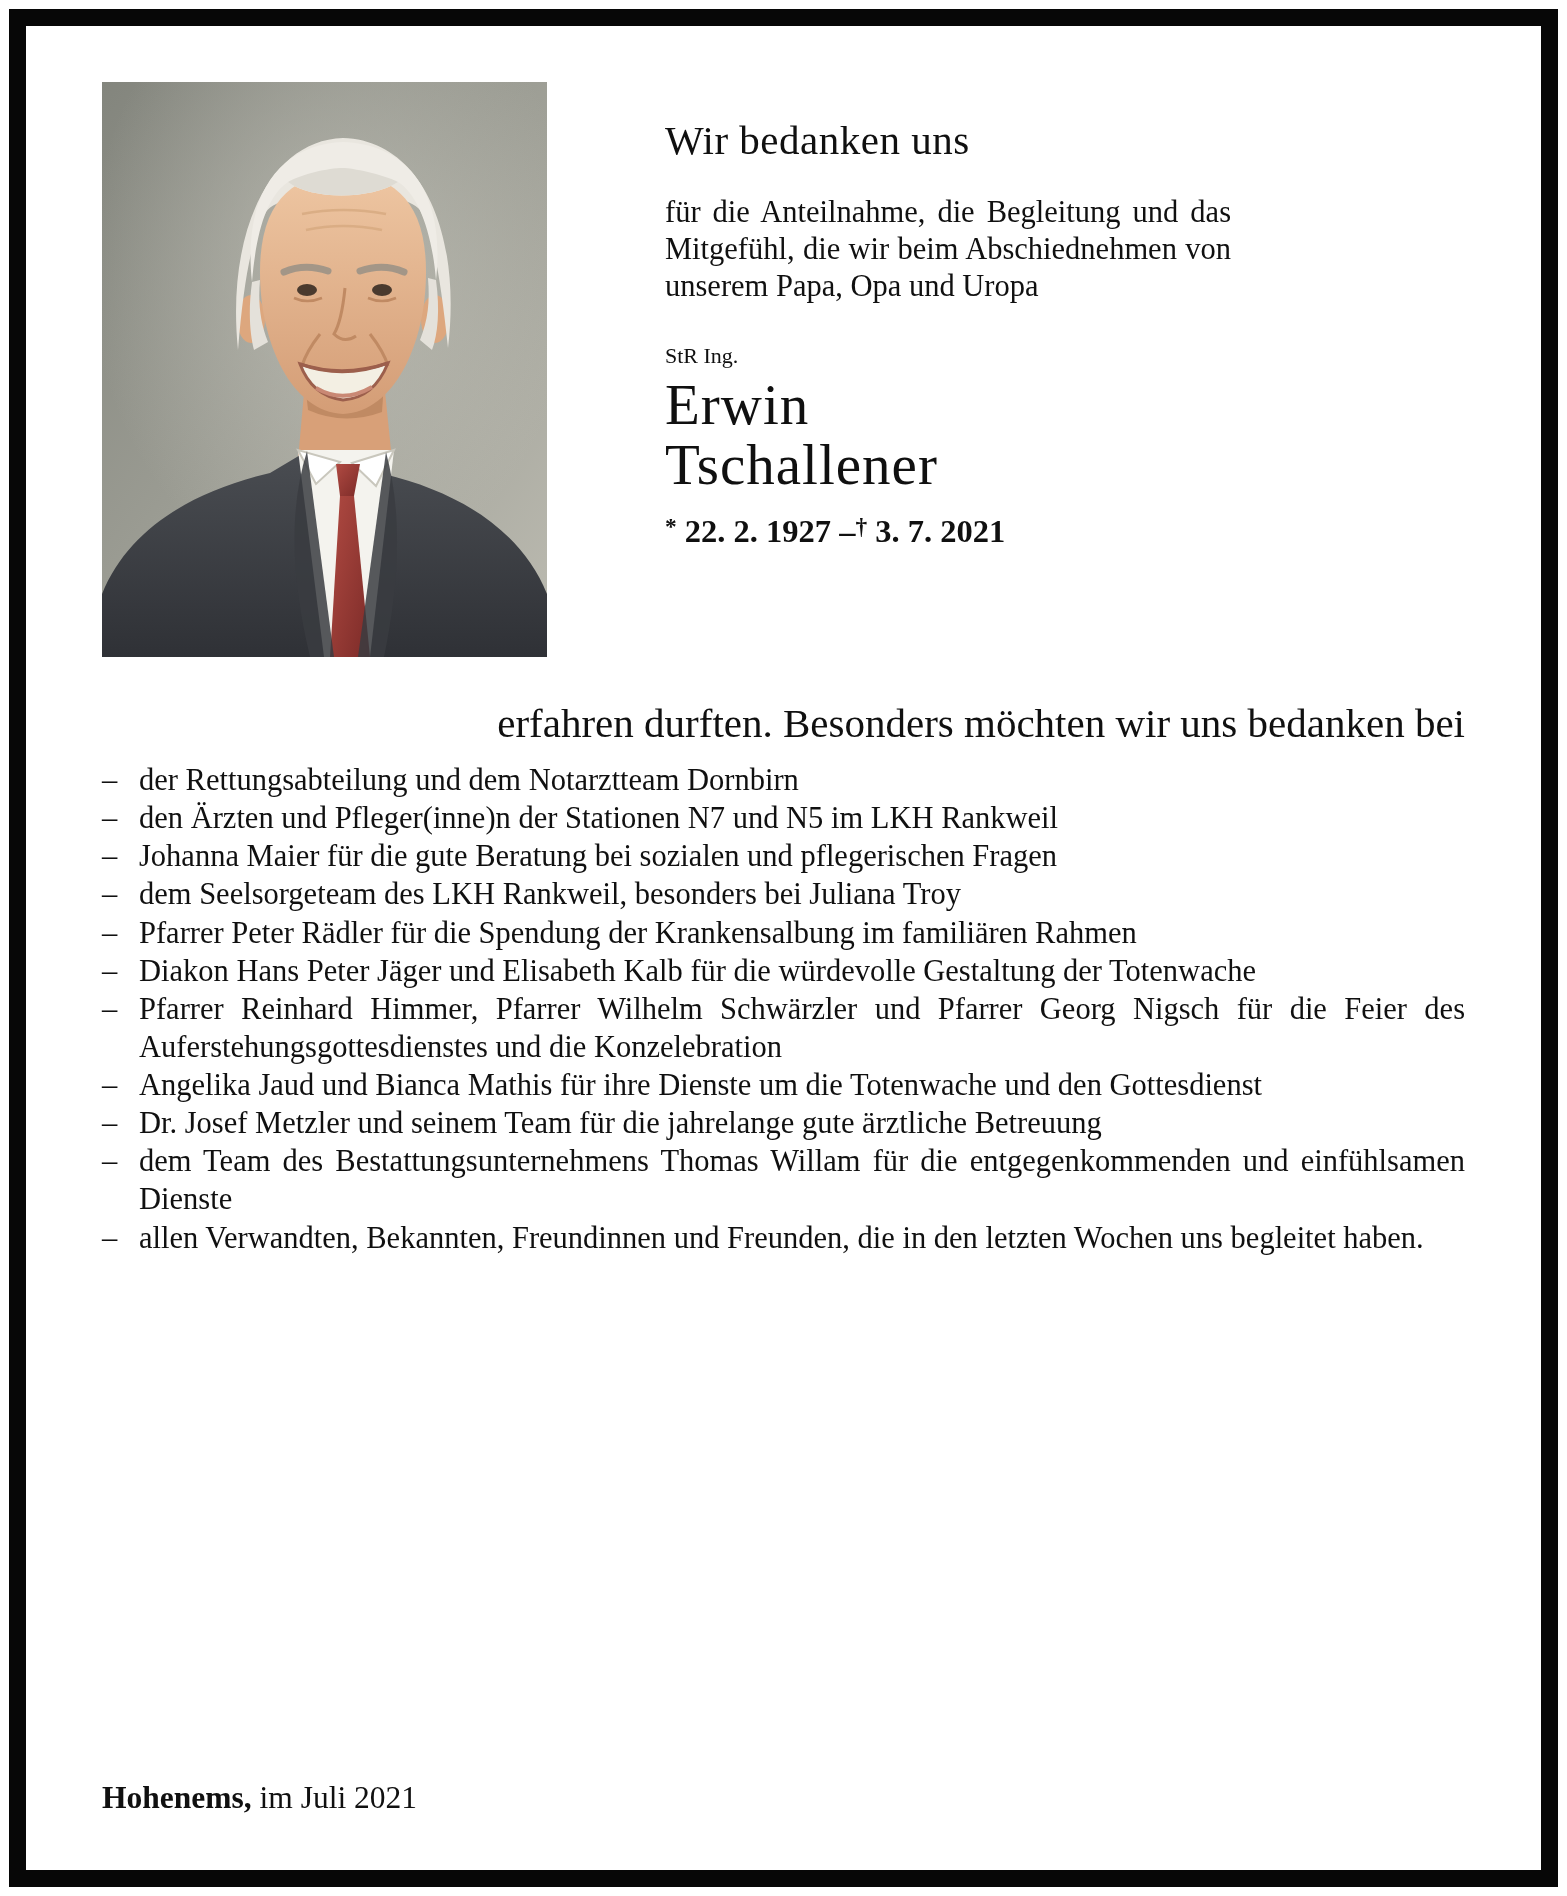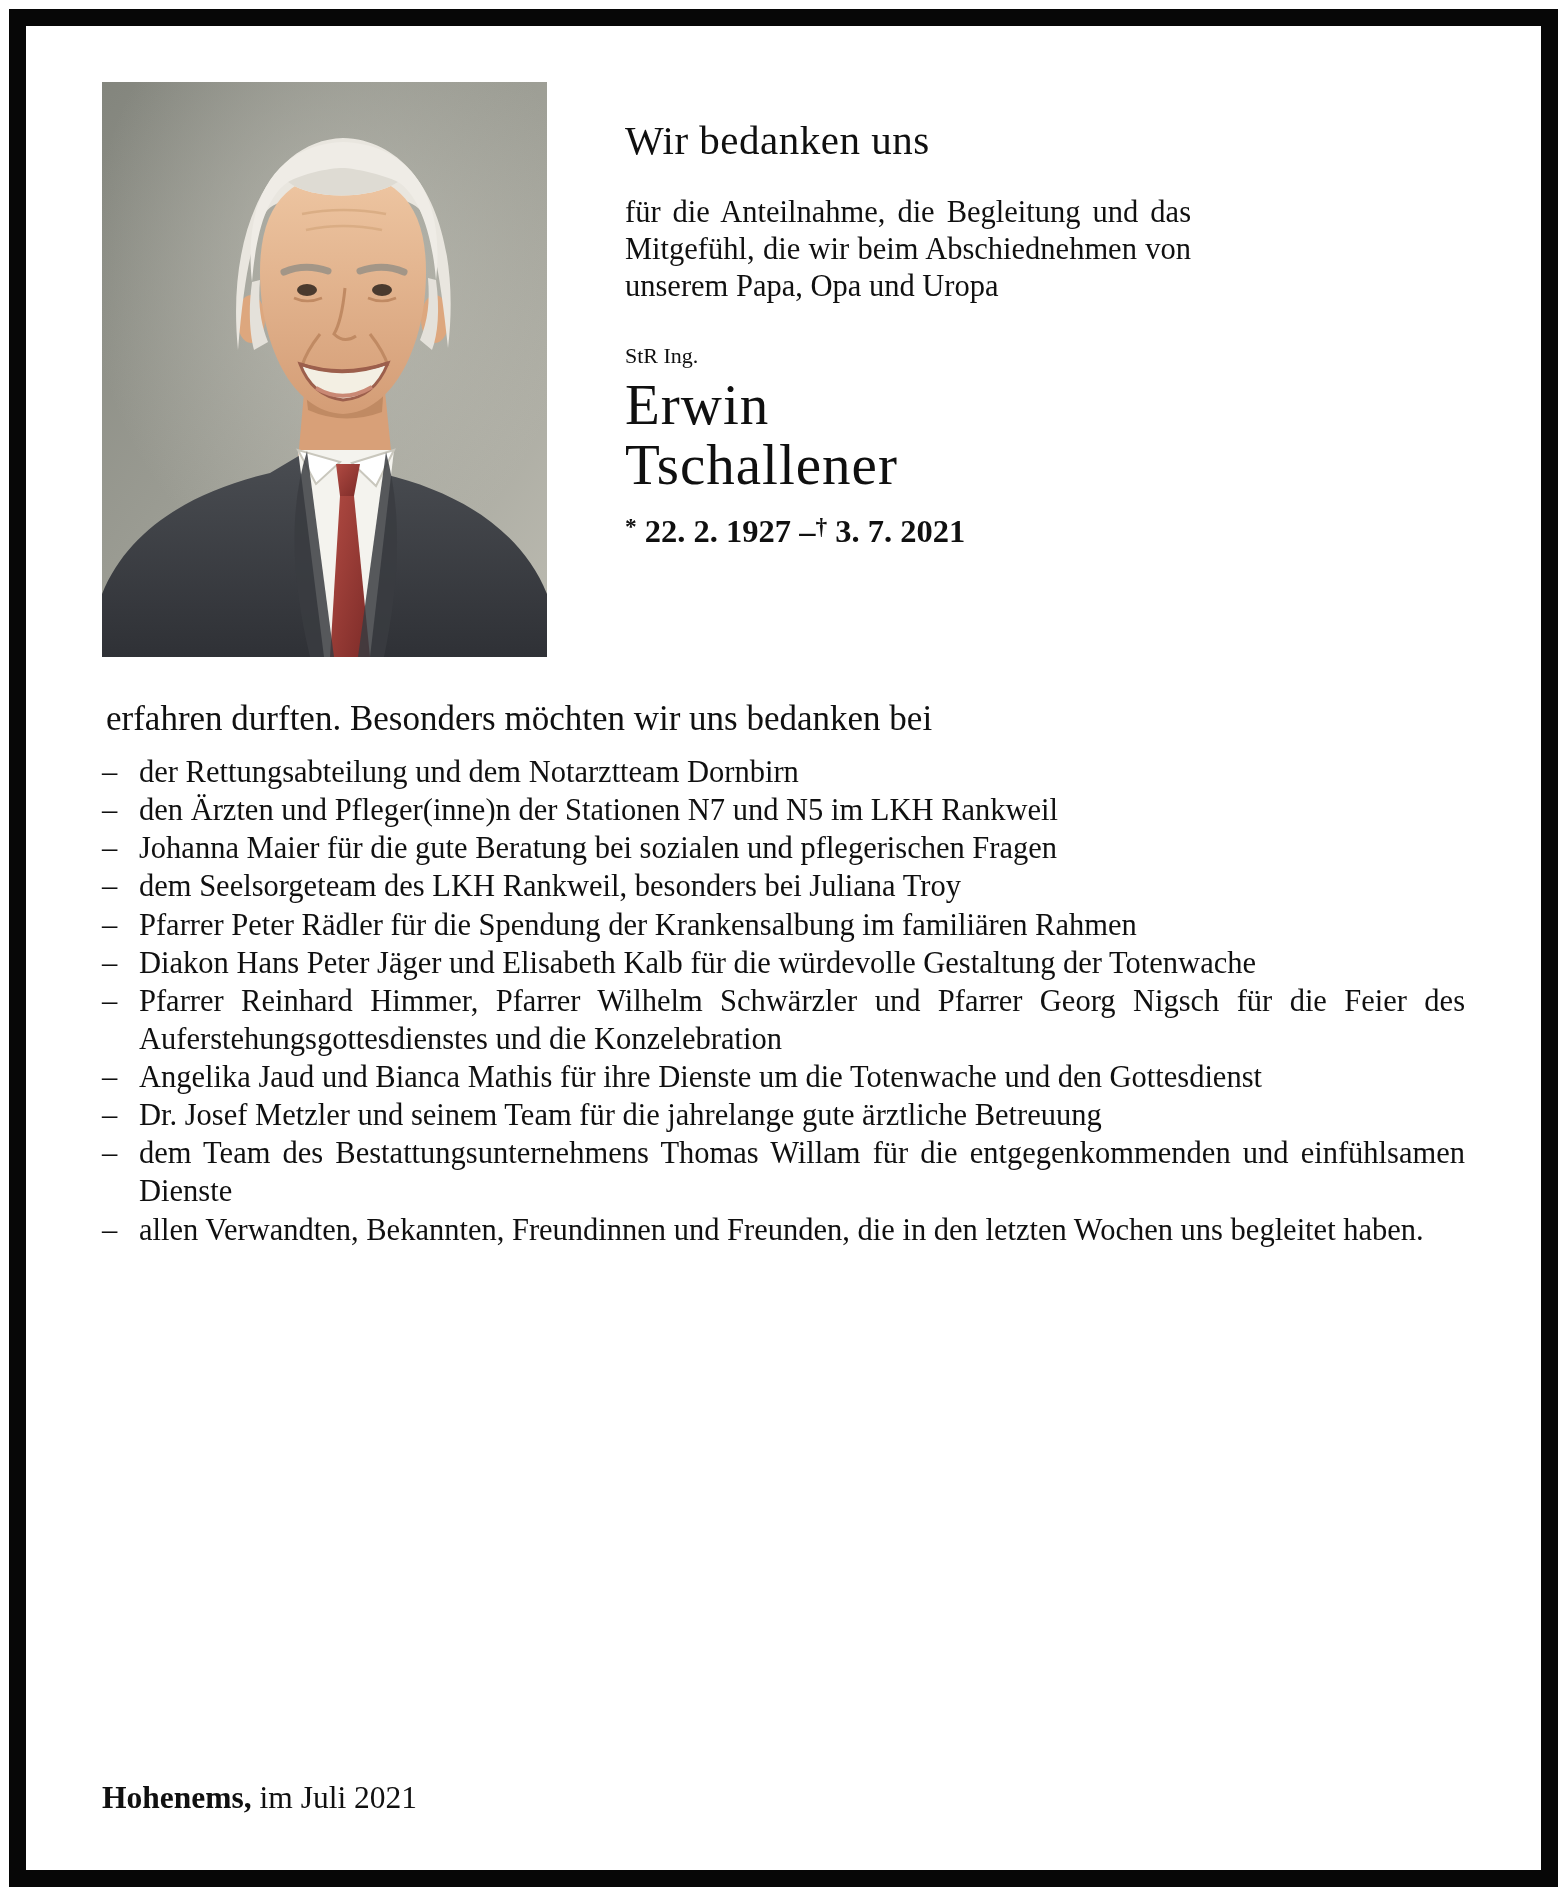--- a/index.html
+++ b/index.html
@@ -8,33 +8,33 @@
     width: 1567px; height: 1896px;
     background: #ffffff;
     font-family: "Liberation Serif", "DejaVu Serif", serif;
     color: #101010;
     overflow: hidden;
   }
   .sheet { position: relative; width: 1567px; height: 1896px; padding: 9px; background: #fff; }
   .frame { width: 100%; height: 100%; border: 17px solid #070707; background: #fff; }
   .content { position: relative; width: 100%; height: 100%; padding: 56px 76px 0 76px; }
 
-  .top { display: flex; gap: 78px; }
+  .top { display: flex; gap: 118px; }
   .photo { width: 445px; height: 575px; flex: none; overflow: hidden; }
   .photo svg { display: block; }
 
   .right-col { width: 566px; padding-top: 34px; }
   .heading { font-size: 41px; letter-spacing: 0.5px; }
   .intro { margin: 30px 0 0 0; font-size: 30.5px; line-height: 1.215; text-align: justify; hyphens: auto; -webkit-hyphens: auto; }
   .title-prefix { margin-top: 38px; font-size: 22px; }
   .name { margin-top: 6px; font-size: 57px; line-height: 1.05; letter-spacing: 1px; }
   .dates { margin-top: 18px; font-size: 32.5px; font-weight: bold; white-space: nowrap; }
   .dates .sym { font-size: 0.72em; vertical-align: 0.35em; }
 
-  .continuation { margin: 42px 0 0 4px; font-size: 35px; }
+  .continuation { margin: 42px 0 0 10px; font-size: 41px; text-align: right; }
 
   .thanks-list { list-style: none; margin: 14px 0 0 0; padding: 0; font-size: 30.5px; line-height: 1.25; }
   .thanks-item { position: relative; padding-left: 37px; text-align: justify; hyphens: auto; -webkit-hyphens: auto; }
   .thanks-item::before { content: "–"; position: absolute; left: 0; top: 0; }
 
   .footer { position: absolute; left: 76px; right: 76px; bottom: 54px; display: flex; justify-content: space-between; font-size: 31.5px; flex-direction: column; }
   .bold { font-weight: bold; }
 </style>
 </head>
 <body>

